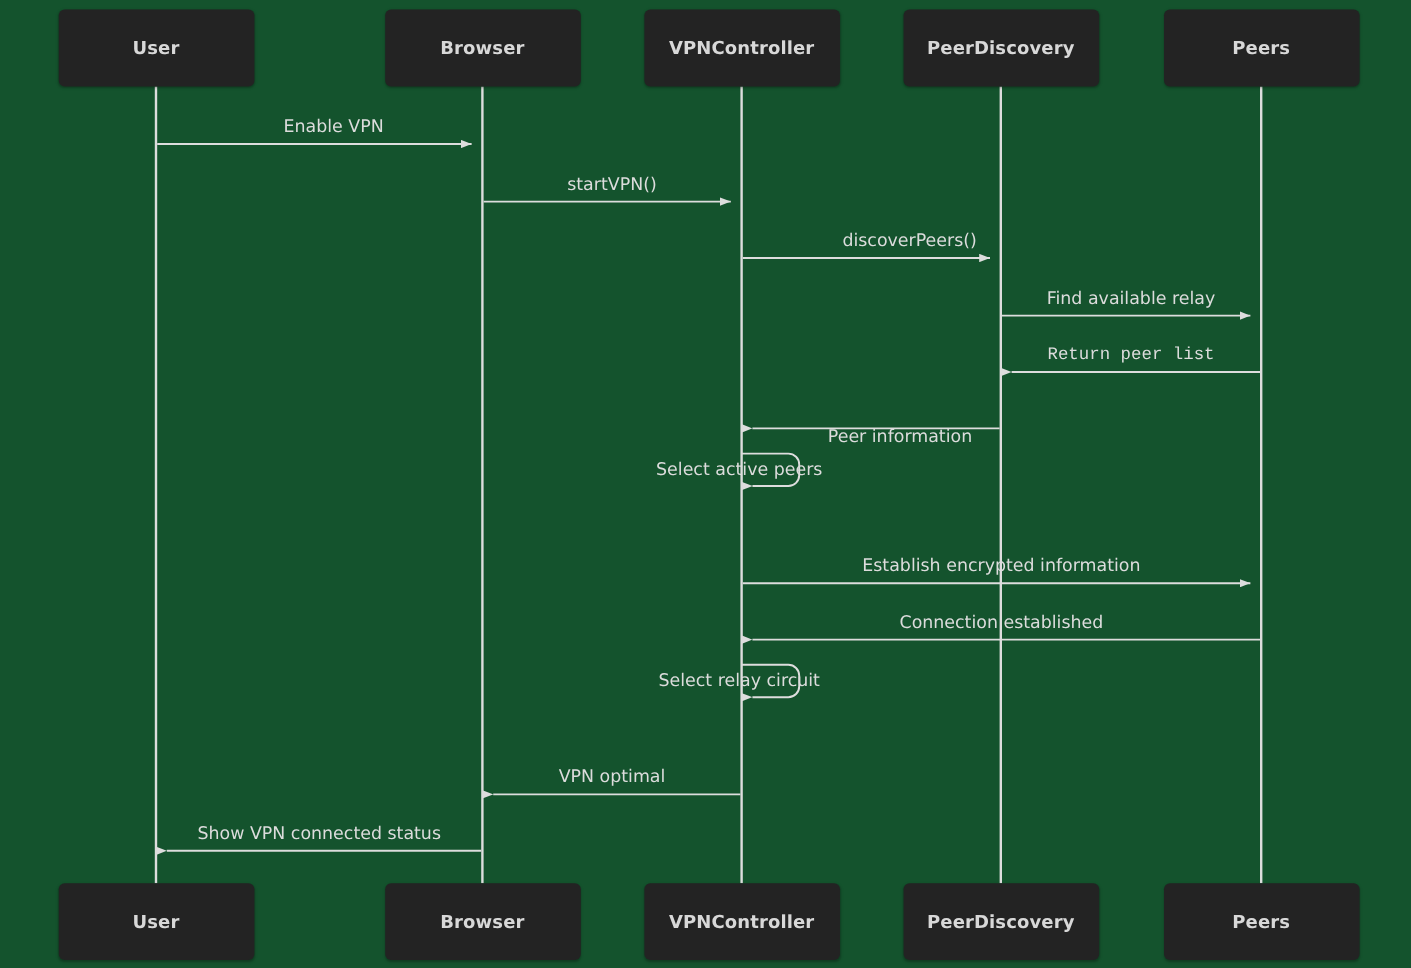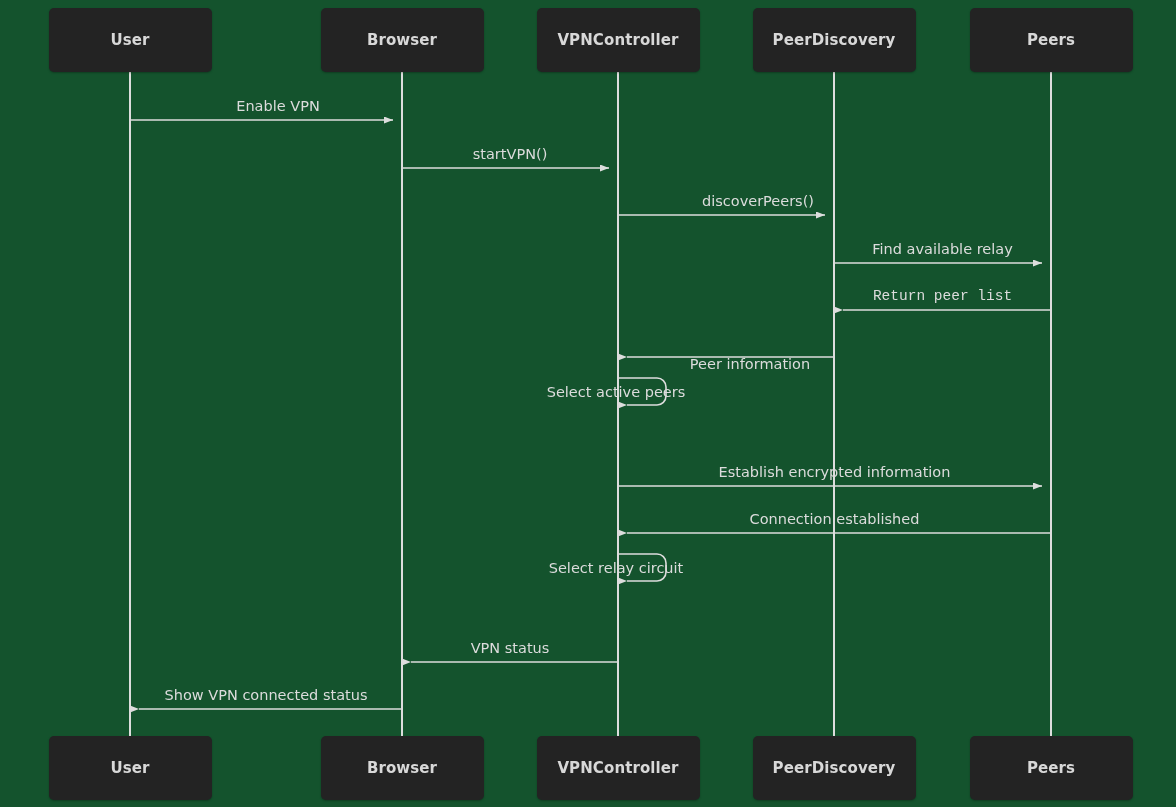--- a/index.html
+++ b/index.html
@@ -109,16 +109,16 @@
       <div class="msg-label" style="color: rgb(220, 220, 220); left: 266px; top: 106px; margin-left: 12px;">Enable VPN</div>
       <div class="msg-label" style="color: rgb(220, 220, 220); left: 510px; top: 154px; text-align: right;">startVPN()</div>
       <div class="msg-label" style="color: rgb(220, 220, 220); left: 758px; top: 201px;">discoverPeers()</div>
       <div class="msg-label" style="color: rgb(220, 220, 220); left: 942.5px; top: 249px;">Find available relay</div>
       <div class="msg-label" style="color: rgb(220, 220, 220); left: 942.5px; top: 296px; font-family: Liberation Mono, monospace;">Return peer list</div>
       <div class="msg-label" style="color: rgb(220, 220, 220); left: 750px; top: 344px; margin-top: 20px;">Peer information</div>
       <div class="msg-label" style="color: rgb(220, 220, 220); left: 616px; top: 392px;">Select active peers</div>
       <div class="msg-label" style="color: rgb(220, 220, 220); left: 834.5px; top: 472px;">Establish encrypted information</div>
       <div class="msg-label" style="color: rgb(220, 220, 220); left: 834.5px; top: 519px;">Connection established</div>
       <div class="msg-label" style="color: rgb(220, 220, 220); left: 616px; top: 568px;">Select relay circuit</div>
-      <div class="msg-label" style="color: rgb(220, 220, 220); left: 510px; top: 648px;">VPN status</div>
+      <div class="msg-label" style="color: rgb(220, 220, 220); left: 510px; top: 648px;">VPN optimal</div>
       <div class="msg-label" style="color: rgb(220, 220, 220); left: 266px; top: 695px;">Show VPN connected status</div>
     </div>
 </div>
 
 </body></html>

